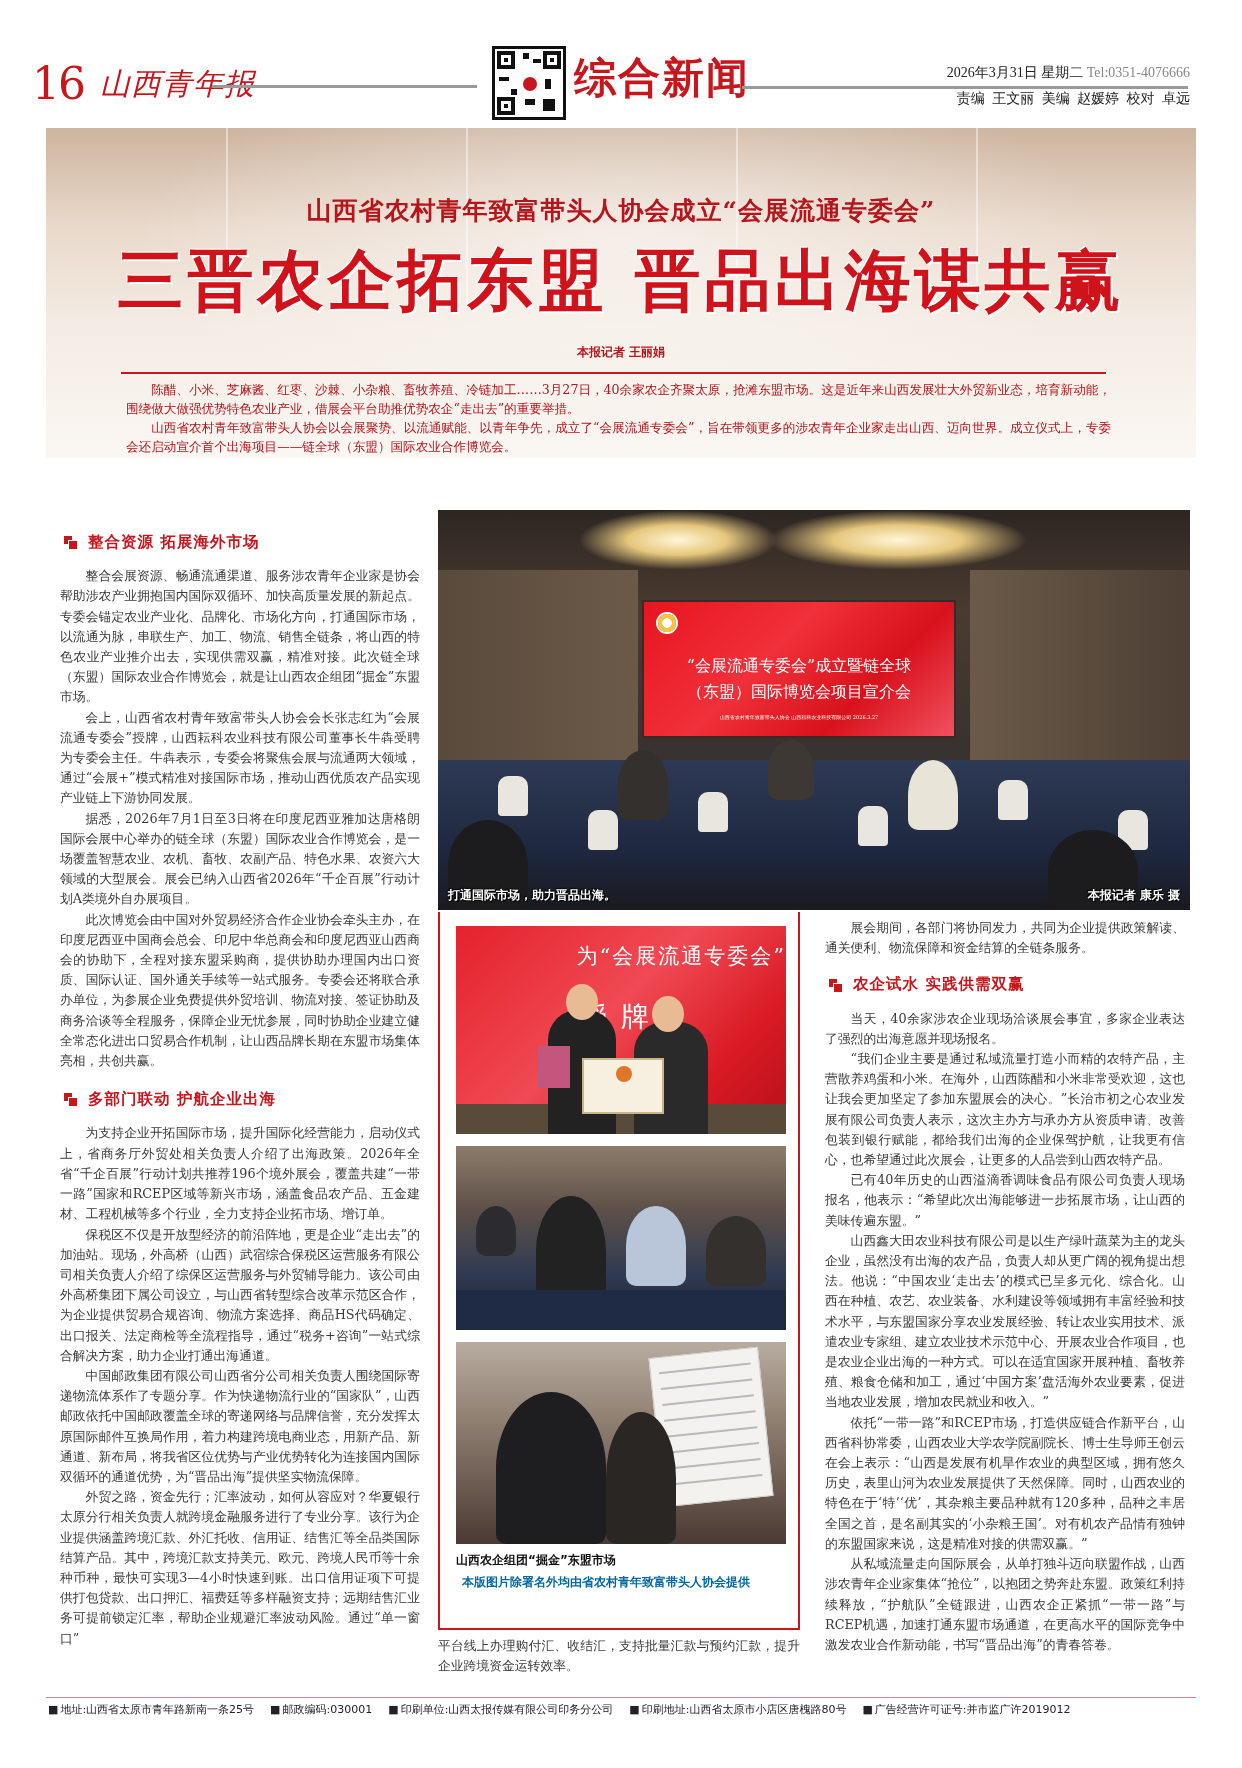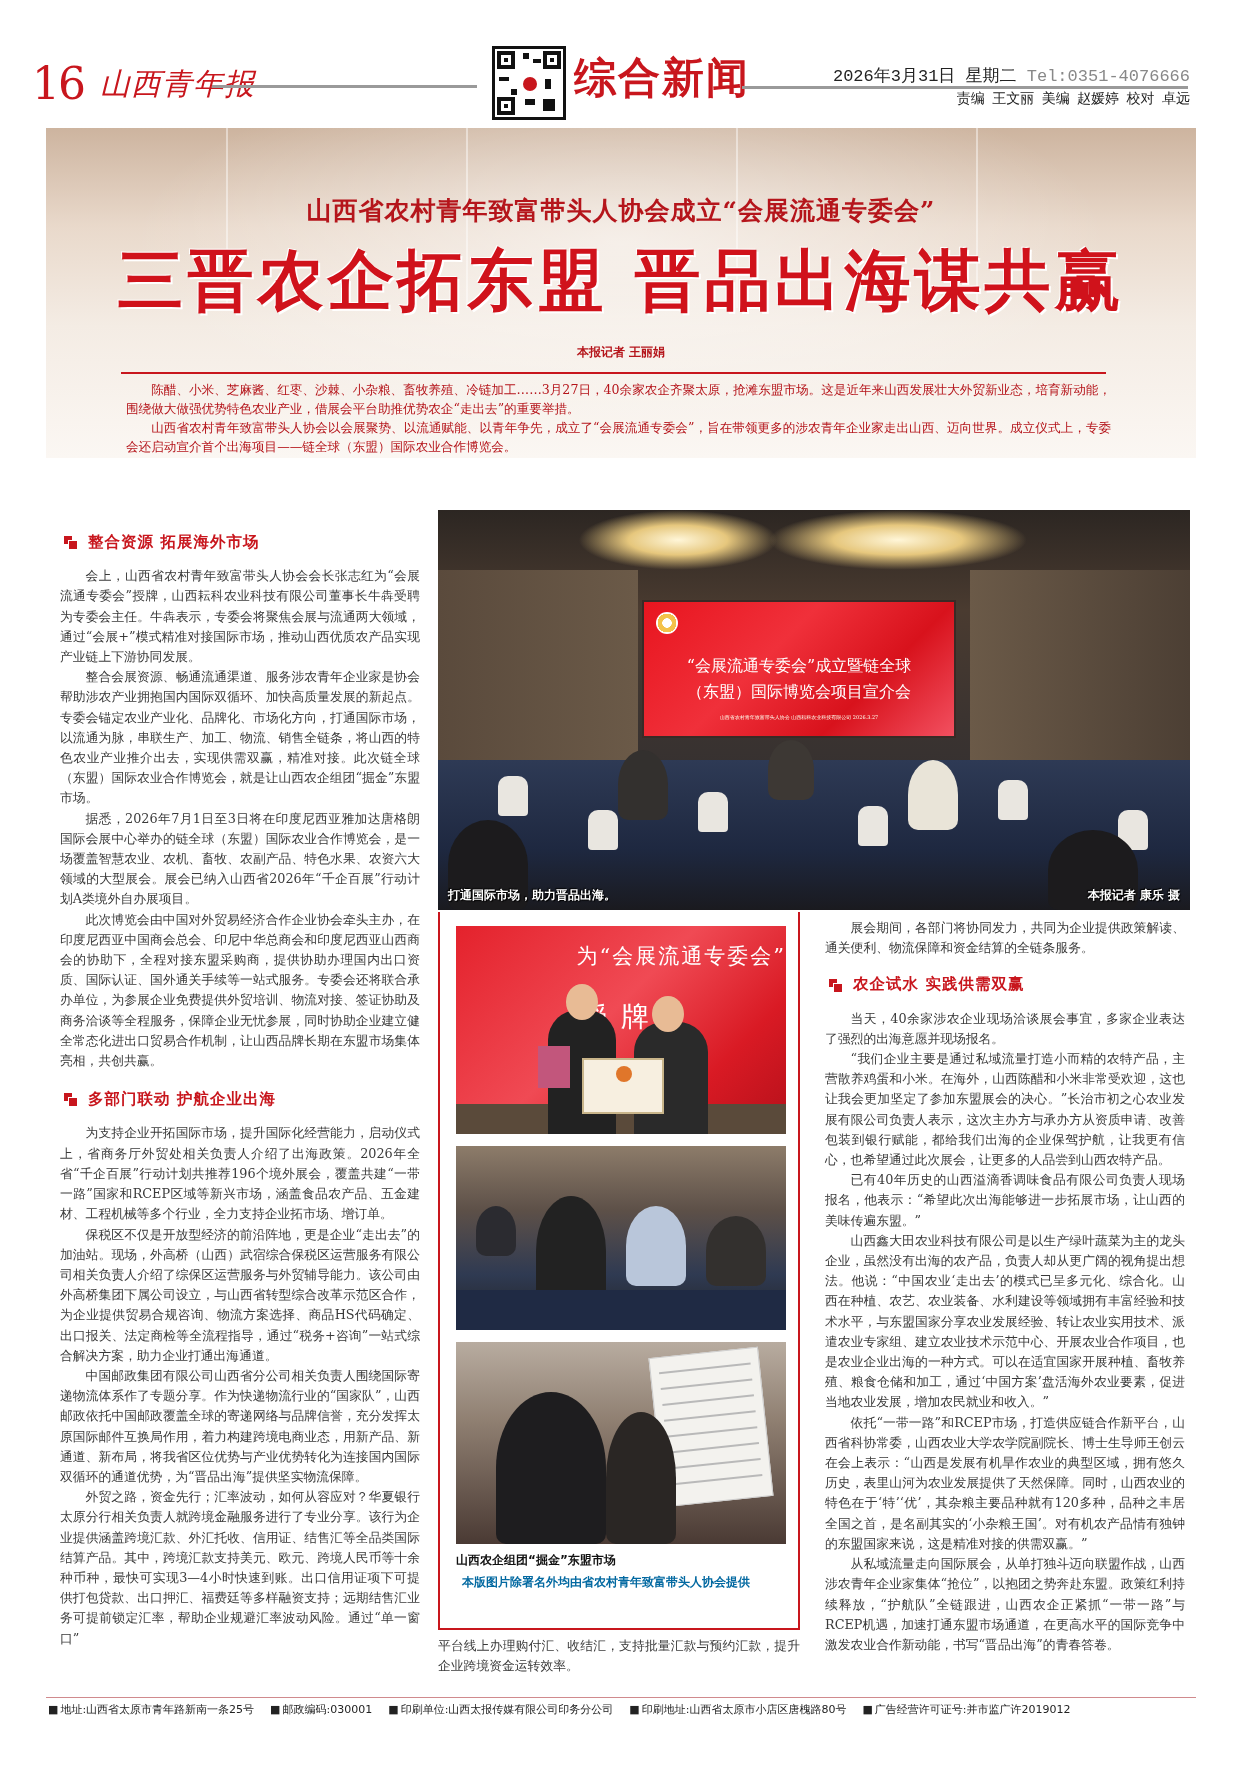--- a/index.html
+++ b/index.html
@@ -11,21 +11,21 @@
   .page-num { position: absolute; left: 32px; top: 28px; font-family: "DejaVu Serif", serif; font-size: 44px; font-weight: normal; color: #c8161d; letter-spacing: -2px; }
   .paper-name { position: absolute; left: 100px; top: 34px; font-family: "DejaVu Serif", serif; font-size: 30px; font-style: italic; color: #c8161d; letter-spacing: 1px; }
   .mast-line-left { position: absolute; left: 212px; top: 55px; width: 265px; height: 3px; background: #9a9a9a; }
   .qr { position: absolute; left: 492px; top: 16px; width: 74px; height: 74px; background: #fff; border: 3px solid #111; }
   .qr .cell { position: absolute; background: #111; }
   .qr .finder { position: absolute; width: 18px; height: 18px; border: 4px solid #111; background: #fff; }
   .qr .finder::after { content: ""; position: absolute; left: 3px; top: 3px; width: 4px; height: 4px; background: #111; }
   .qr .dot { position: absolute; left: 28px; top: 28px; width: 14px; height: 14px; border-radius: 50%; background: #c8161d; }
   .section-title { position: absolute; left: 574px; top: 20px; font-size: 42px; font-weight: bold; color: #c8161d; letter-spacing: 2px; }
   .mast-line-right { position: absolute; left: 742px; top: 56px; width: 446px; height: 3px; background: #9a9a9a; }
-  .date-line { position: absolute; right: 52px; top: 34px; font-family: Liberation Mono, monospace; font-size: 17px; color: #222; }
+  .date-line { position: absolute; right: 52px; top: 34px; font-family: Liberation Serif, serif; font-size: 14px; color: #222; }
   .date-line .tel { color: #888; }
   .editors { position: absolute; right: 52px; top: 60px; font-family: "DejaVu Sans", sans-serif; font-size: 14px; color: #222; word-spacing: 3px; }
 
   
   .banner { position: absolute; left: 46px; top: 128px; width: 1150px; height: 330px;
     background: linear-gradient(180deg, #cdb49f 0%, #e9d9cb 30%, #f4ece4 60%, #fbf7f3 100%); overflow: hidden; }
   .banner-deco { position: absolute; top: 0; width: 2px; height: 180px; background: rgba(255,255,255,0.45); }
   .banner-glow { position: absolute; left: 0; top: 0; width: 100%; height: 100%;
     background: radial-gradient(ellipse at 50% 35%, rgba(255,255,255,0.55) 0%, rgba(255,255,255,0) 60%); }
   .kicker { position: absolute; left: 0; width: 100%; top: 66px; text-align: center; font-size: 25px; font-weight: bold; color: #b5151b; letter-spacing: 1px; }
@@ -131,22 +131,22 @@
     <p>陈醋、小米、芝麻酱、红枣、沙棘、小杂粮、畜牧养殖、冷链加工……3月27日，40余家农企齐聚太原，抢滩东盟市场。这是近年来山西发展壮大外贸新业态，培育新动能，围绕做大做强优势特色农业产业，借展会平台助推优势农企“走出去”的重要举措。</p>
     <p>山西省农村青年致富带头人协会以会展聚势、以流通赋能、以青年争先，成立了“会展流通专委会”，旨在带领更多的涉农青年企业家走出山西、迈向世界。成立仪式上，专委会还启动宣介首个出海项目——链全球（东盟）国际农业合作博览会。</p>
   </div>
 </section>
 
 <article class="col col-left">
   <h2 class="subhead">
     <span class="sq"></span>
     <span>整合资源  拓展海外市场</span>
   </h2>
+  <p>整合会展资源、畅通流通渠道、服务涉农青年企业家是协会帮助涉农产业拥抱国内国际双循环、加快高质量发展的新起点。专委会锚定农业产业化、品牌化、市场化方向，打通国际市场，以流通为脉，串联生产、加工、物流、销售全链条，将山西的特色农业产业推介出去，实现供需双赢，精准对接。此次链全球（东盟）国际农业合作博览会，就是让山西农企组团“掘金”东盟市场。</p>
   <p>会上，山西省农村青年致富带头人协会会长张志红为“会展流通专委会”授牌，山西耘科农业科技有限公司董事长牛犇受聘为专委会主任。牛犇表示，专委会将聚焦会展与流通两大领域，通过“会展+”模式精准对接国际市场，推动山西优质农产品实现产业链上下游协同发展。</p>
-  <p>整合会展资源、畅通流通渠道、服务涉农青年企业家是协会帮助涉农产业拥抱国内国际双循环、加快高质量发展的新起点。专委会锚定农业产业化、品牌化、市场化方向，打通国际市场，以流通为脉，串联生产、加工、物流、销售全链条，将山西的特色农业产业推介出去，实现供需双赢，精准对接。此次链全球（东盟）国际农业合作博览会，就是让山西农企组团“掘金”东盟市场。</p>
   <p>据悉，2026年7月1日至3日将在印度尼西亚雅加达唐格朗国际会展中心举办的链全球（东盟）国际农业合作博览会，是一场覆盖智慧农业、农机、畜牧、农副产品、特色水果、农资六大领域的大型展会。展会已纳入山西省2026年“千企百展”行动计划A类境外自办展项目。</p>
   <p>此次博览会由中国对外贸易经济合作企业协会牵头主办，在印度尼西亚中国商会总会、印尼中华总商会和印度尼西亚山西商会的协助下，全程对接东盟采购商，提供协助办理国内出口资质、国际认证、国外通关手续等一站式服务。专委会还将联合承办单位，为参展企业免费提供外贸培训、物流对接、签证协助及商务洽谈等全程服务，保障企业无忧参展，同时协助企业建立健全常态化进出口贸易合作机制，让山西品牌长期在东盟市场集体亮相，共创共赢。</p>
   <h2 class="subhead" style="margin-top:18px">
     <span class="sq"></span>
     <span>多部门联动  护航企业出海</span>
   </h2>
   <p>为支持企业开拓国际市场，提升国际化经营能力，启动仪式上，省商务厅外贸处相关负责人介绍了出海政策。2026年全省“千企百展”行动计划共推荐196个境外展会，覆盖共建“一带一路”国家和RCEP区域等新兴市场，涵盖食品农产品、五金建材、工程机械等多个行业，全力支持企业拓市场、增订单。</p>
   <p>保税区不仅是开放型经济的前沿阵地，更是企业“走出去”的加油站。现场，外高桥（山西）武宿综合保税区运营服务有限公司相关负责人介绍了综保区运营服务与外贸辅导能力。该公司由外高桥集团下属公司设立，与山西省转型综合改革示范区合作，为企业提供贸易合规咨询、物流方案选择、商品HS代码确定、出口报关、法定商检等全流程指导，通过“税务+咨询”一站式综合解决方案，助力企业打通出海通道。</p>
   <p>中国邮政集团有限公司山西省分公司相关负责人围绕国际寄递物流体系作了专题分享。作为快递物流行业的“国家队”，山西邮政依托中国邮政覆盖全球的寄递网络与品牌信誉，充分发挥太原国际邮件互换局作用，着力构建跨境电商业态，用新产品、新通道、新布局，将我省区位优势与产业优势转化为连接国内国际双循环的通道优势，为“晋品出海”提供坚实物流保障。</p>
   <p>外贸之路，资金先行；汇率波动，如何从容应对？华夏银行太原分行相关负责人就跨境金融服务进行了专业分享。该行为企业提供涵盖跨境汇款、外汇托收、信用证、结售汇等全品类国际结算产品。其中，跨境汇款支持美元、欧元、跨境人民币等十余种币种，最快可实现3—4小时快速到账。出口信用证项下可提供打包贷款、出口押汇、福费廷等多样融资支持；远期结售汇业务可提前锁定汇率，帮助企业规避汇率波动风险。通过“单一窗口”</p>

